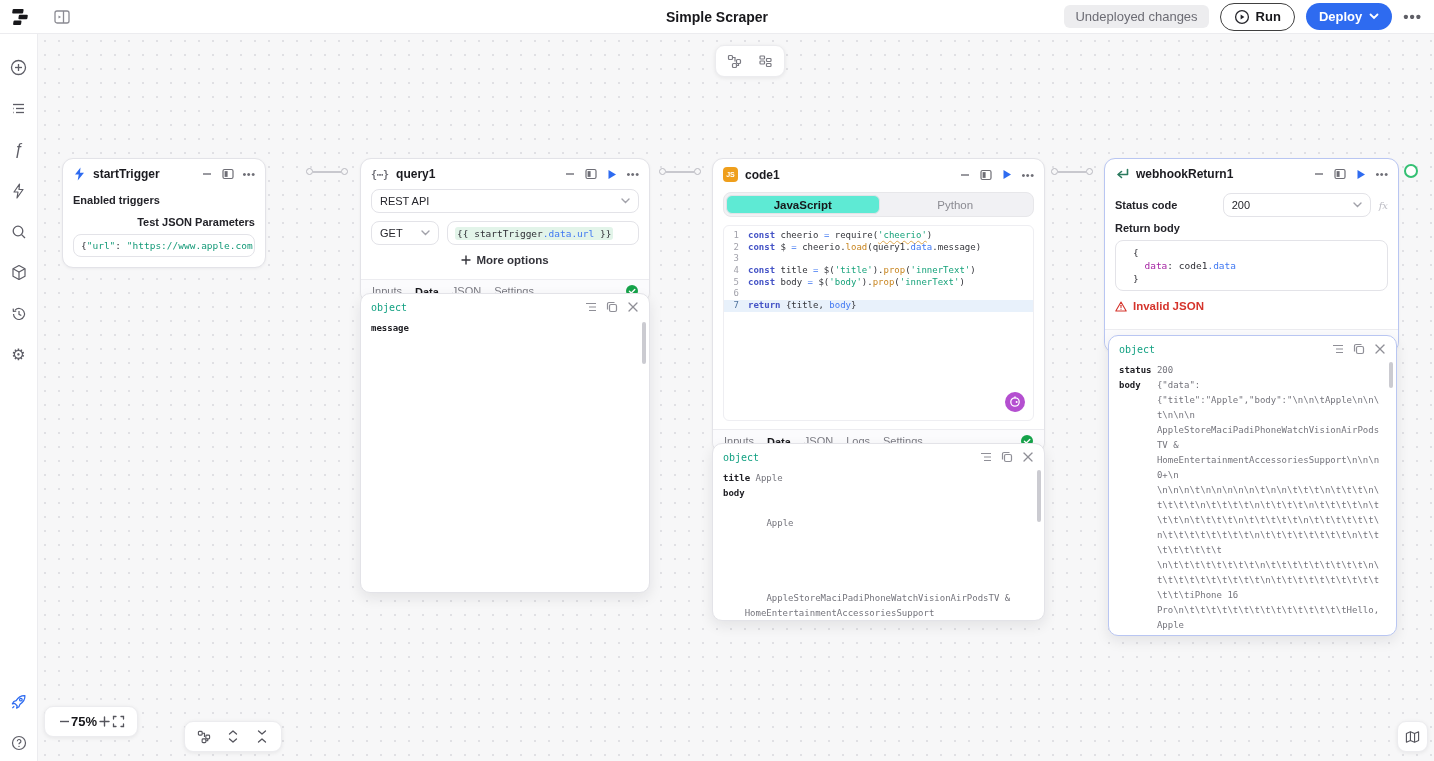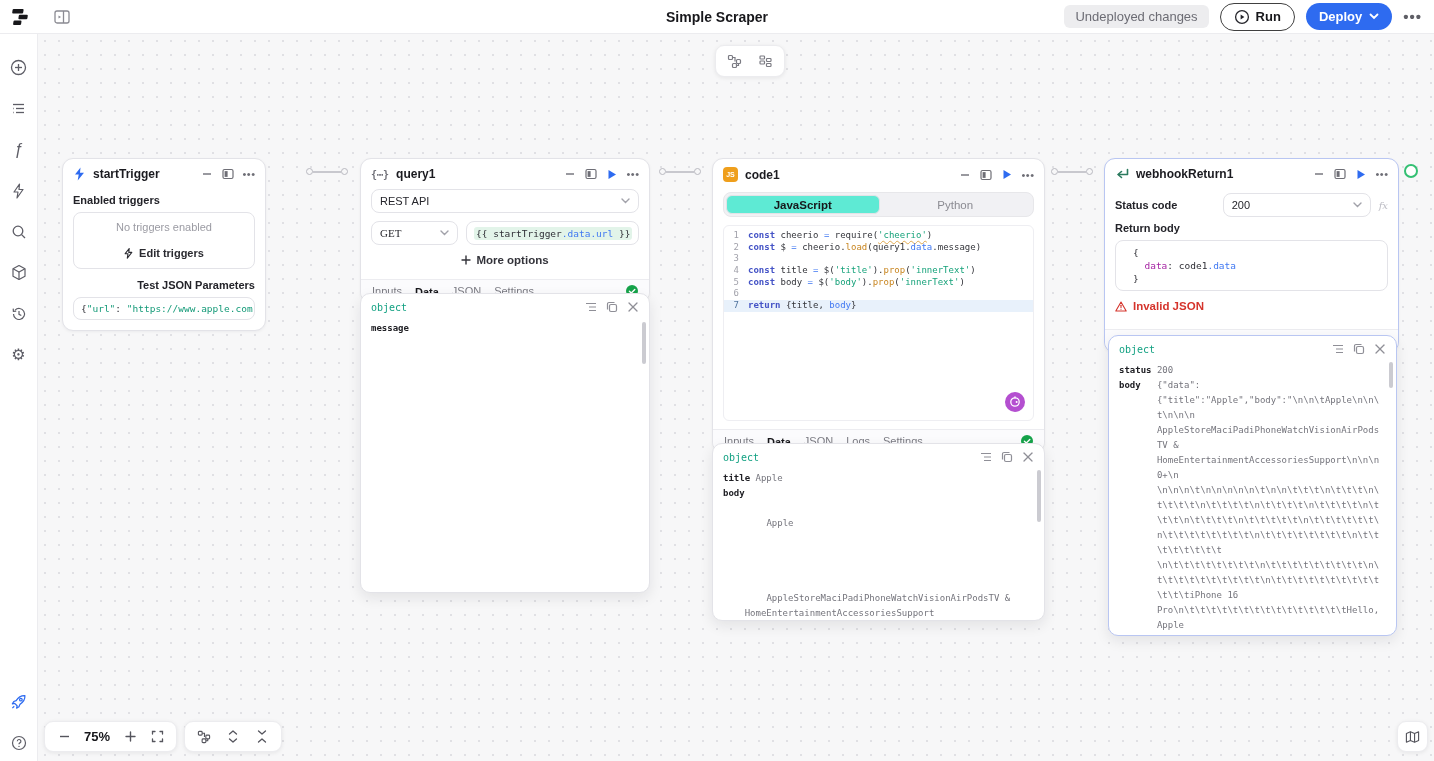--- a/index.html
+++ b/index.html
@@ -44,21 +44,21 @@
   .trig-box { text-align:center; }
   .trig-empty { color:#9b9ba3; font-size:11px; padding:8px 0 7px; }
   .trig-edit { display:flex; align-items:center; justify-content:center; gap:6px; font-weight:700; color:#2a2a30; padding:7px 0 9px; }
   .json-input { padding:5px 7px; font-size:9.5px; color:#2b2b31; white-space:nowrap; overflow:hidden; }
   .c-str { color:#149a78; } .c-plain { color:#2e2e35; }
 
   
   .select { display:flex; align-items:center; border:1px solid #e3e3e8; border-radius:8px; padding:5px 8px; font-size:11px; color:#26262c; background:#fff; }
   .select .chev { margin-left:auto; color:#a2a2aa; }
   .q-row { display:flex; gap:8px; margin-top:8px; }
-  .q-get { width:87px; flex:none;font-family:Liberation Serif, serif; }
+  .q-get { width:68px; flex:none; }
   .q-url { flex:1; display:flex; align-items:center; padding:4px 7px; font-size:9.5px; overflow:hidden; white-space:nowrap; }
   .tpl-chip { background:#e2f4e9; border-radius:3px; padding:1px 2px; }
   .c-prop { color:#4078f2; }
   .more-opt { display:flex; align-items:center; justify-content:center; gap:5px; font-size:11.5px; font-weight:700; color:#33333a; padding:9px 0 3px; }
 
   
   .node-tabs { display:flex; align-items:center; gap:13px; border-top:1px solid #ececf0; background:#fbfbfd; border-radius:0 0 10px 10px; padding:0 11px; height:23px; font-size:11px; color:#7b7b83; }
   .tab.active { color:#17171b; font-weight:700; border-bottom:2px solid #3a3a41; padding:3px 0 2px; margin-bottom:-2px; }
   .tab { padding:3px 0; }
   .tabs-check { margin-left:auto; width:12px; height:12px; }
@@ -100,21 +100,21 @@
   .panel-type { font-family:"DejaVu Sans Mono",monospace; font-size:10px; color:#12a182; }
   .ph-ctl { margin-left:auto; display:flex; gap:9px; color:#8f8f97; }
   .pic { width:12px; height:12px; }
   .panel-body { padding:4px 12px 8px 10px; font-family:"DejaVu Sans Mono",monospace; font-size:9px; line-height:15px; color:#74747c; }
   .kv { display:flex; }
   .kv .key { flex:none; font-weight:700; color:#202025; white-space:pre; }
   .kv .val { white-space:pre-wrap; overflow-wrap:break-word; word-break:break-word; tab-size:4; min-width:0; }
   .sb-thumb { position:absolute; right:3px; width:4px; border-radius:2px; background:#cbcbd1; }
 
   
-  .zoom-pill { left:6px; top:687px; height:31px; padding:0 12px; gap:13px; }
+  .zoom-pill { left:6px; top:672px; height:31px; padding:0 12px; }
   .zp-icon { width:14px; height:14px; color:#55555d; display:flex; align-items:center; justify-content:center; font-size:15px; }
   .zoom-val { font-size:13px; font-weight:700; color:#17171b; }
   .view-pill { left:146px; top:687px; height:31px; padding:0 12px; gap:15px; }
   .map-btn { left:1359px; top:687px; width:31px; height:31px; justify-content:center; }
 
   svg { display:block; }
 </style>
 </head>
 <body>
 
@@ -245,29 +245,20 @@
             <svg width="12" height="12" viewBox="0 0 12 12" fill="none" stroke="currentColor" stroke-width="1.2">
               <rect x="1" y="1.5" width="10" height="9" rx="1.5"></rect>
               <rect x="2.6" y="3.1" width="3" height="5.8" fill="currentColor" stroke="none"></rect>
             </svg>
           </span>
         <span class="hic" style="font-size:11px; letter-spacing:.5px;">•••</span>
       </span>
     </div>
     <div class="node-body">
       <div class="lbl">Enabled triggers</div>
-      <div class="box trig-box">
-        <div class="trig-empty">No triggers enabled</div>
-        <div class="trig-edit">
-          <svg width="9" height="11" viewBox="0 0 9 11" fill="none" stroke="#2a2a30" stroke-width="1.1" stroke-linejoin="round">
-              <path d="M5.2 0.5 L1.2 5.7 H4 L3.3 10.2 L7.8 4.4 H4.8 Z"></path>
-            </svg>
-          <span>Edit triggers</span>
-        </div>
-      </div>
       <div class="lbl" style="margin-top:10px;text-align:right;">Test JSON Parameters</div>
       <div class="box json-input mono"><span class="c-plain">{</span><span class="c-str">"url"</span><span class="c-plain">: </span><span class="c-str">"https://www.apple.com"</span><span class="c-plain">}</span></div>
     </div>
   </section>
 
   <div class="connector" style="left:268px; top:134px;">
       <span class="conn-dot"></span>
       <span class="conn-line"></span>
       <span class="conn-dot"></span>
     </div>

